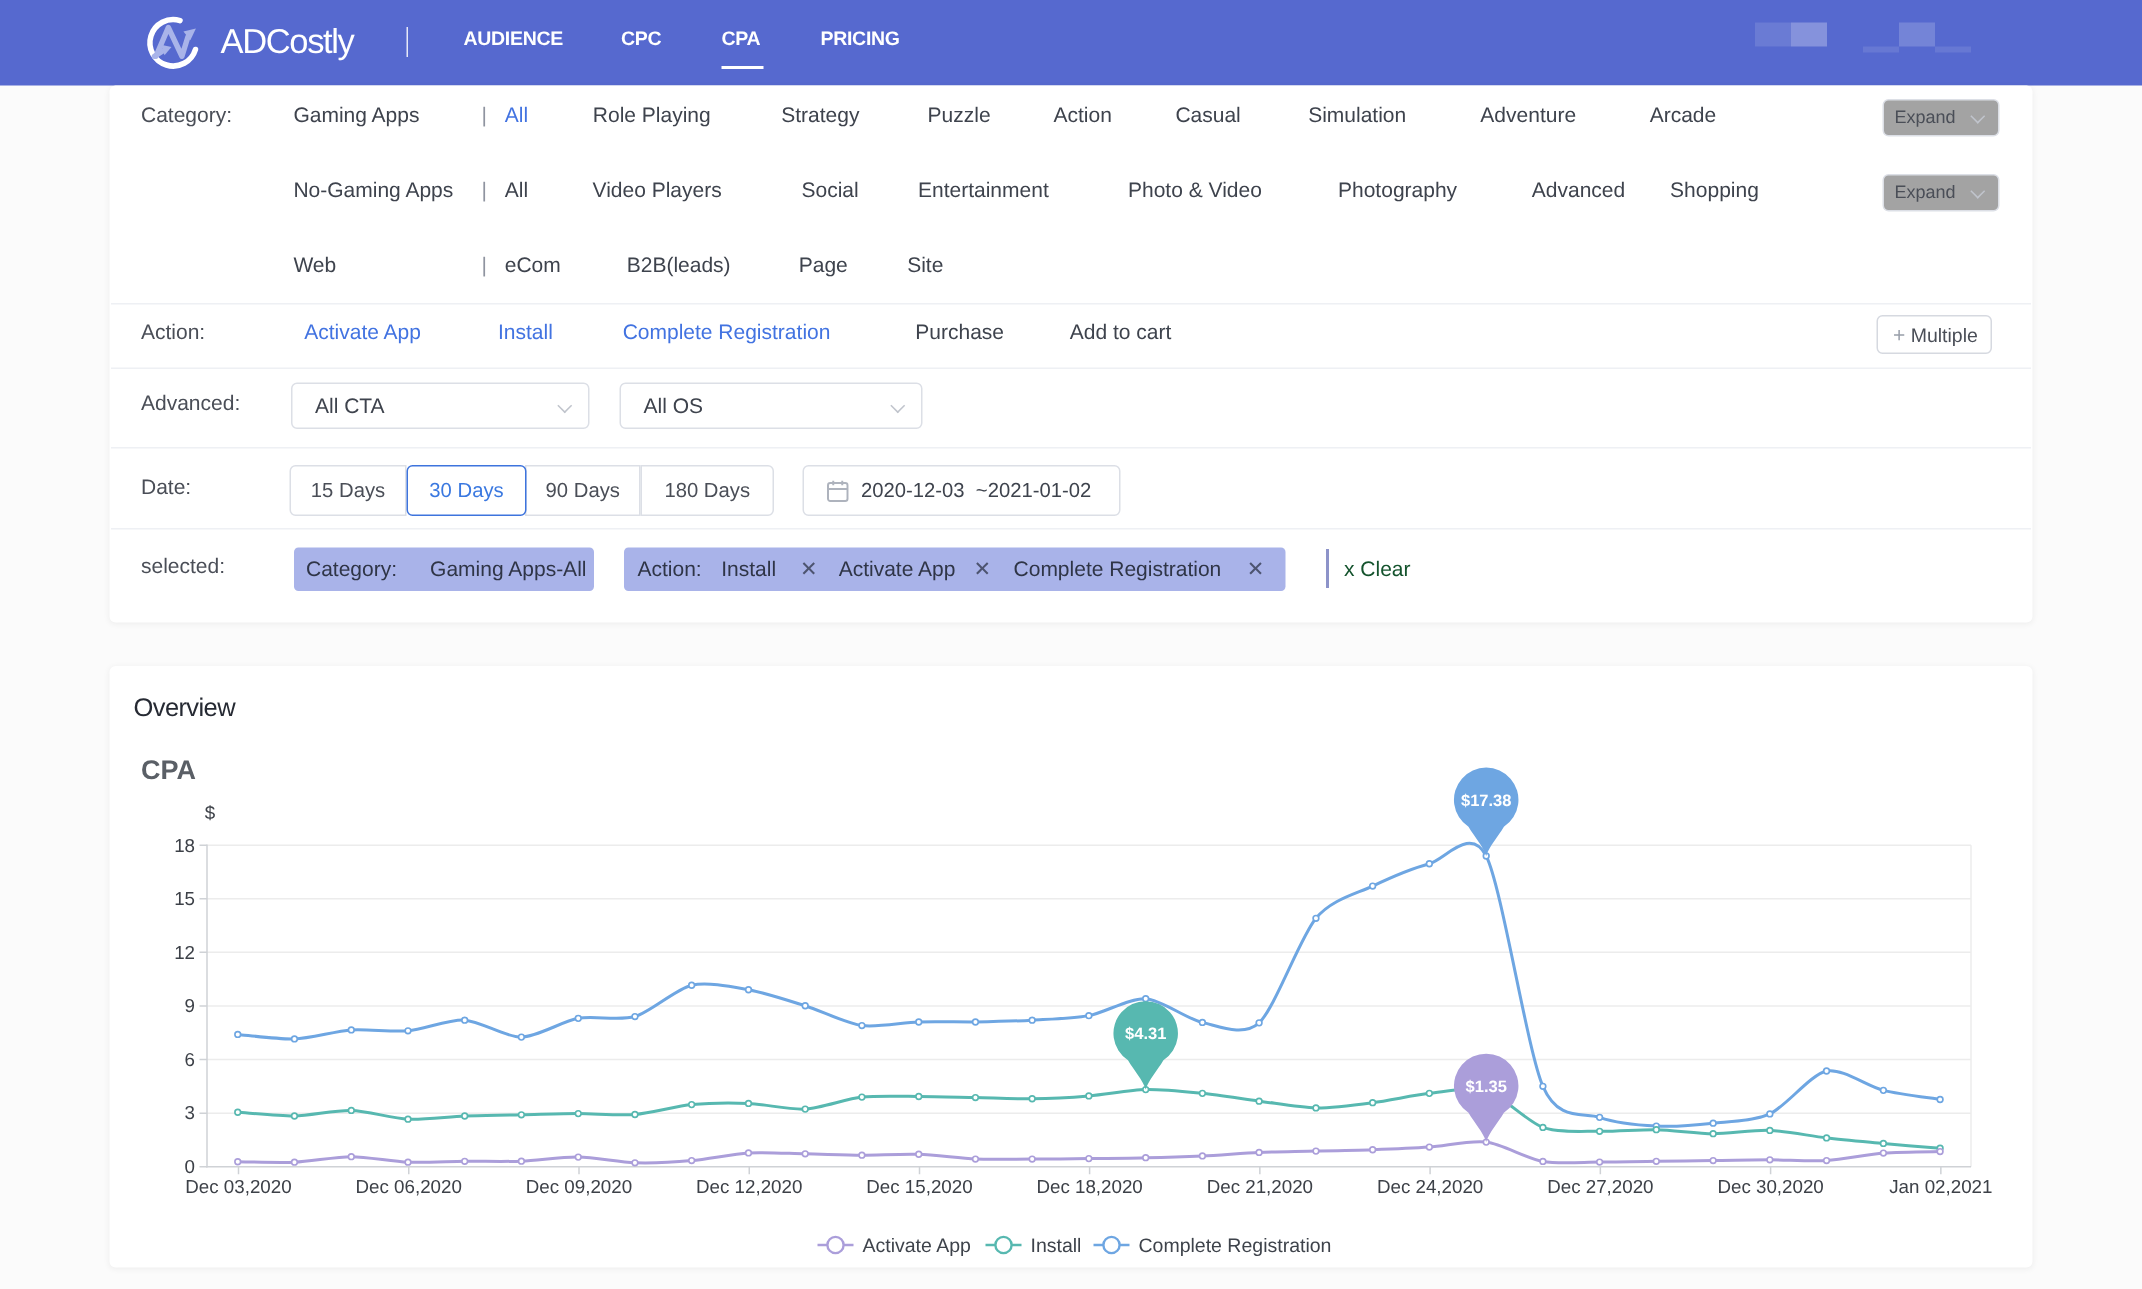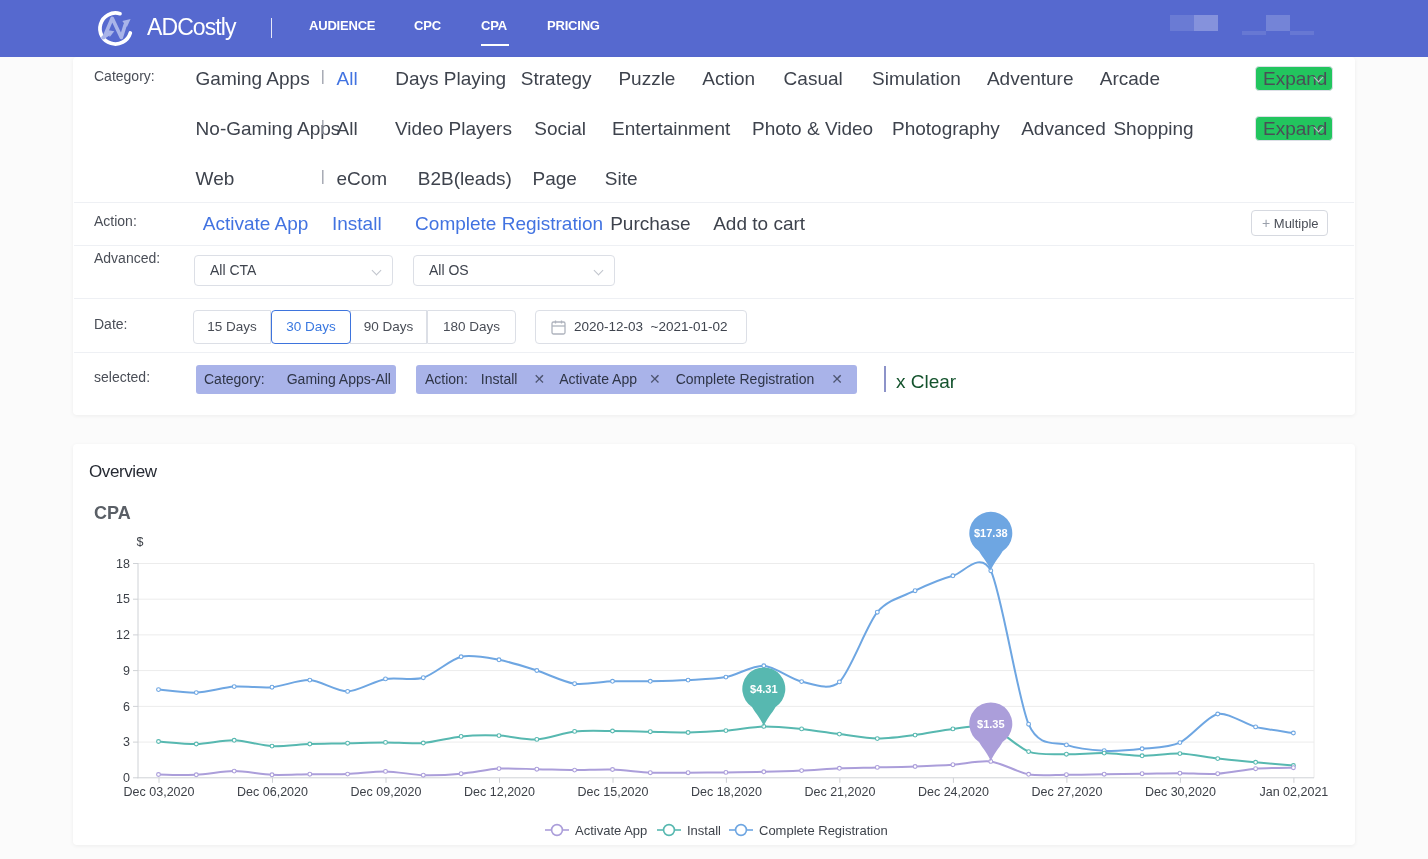--- a/index.html
+++ b/index.html
@@ -1,23 +1,23 @@
 <!DOCTYPE html>
 <html><head><meta charset="utf-8"><title>ADCostly</title><style>
 *{margin:0;padding:0;box-sizing:border-box}
 html,body{width:1428px;height:859px;overflow:hidden;background:#fbfbfb;font-family:"Liberation Sans",sans-serif}
 .abs{position:absolute}
 #topbar{position:absolute;left:0;top:0;width:1428px;height:57px;background:#5669cf}
 .navlink{position:absolute;top:18px;color:#fff;font-size:13px;font-weight:bold;letter-spacing:-0.2px}
 .card{position:absolute;background:#fff;border-radius:4px;box-shadow:0 1px 4px rgba(0,0,0,0.06)}
 .lbl{position:absolute;font-size:14px;color:#4a4e57}
-.item{position:absolute;font-size:19px;color:#3e434d;white-space:nowrap}
+.item{position:absolute;font-size:14px;color:#3e434d;white-space:nowrap}
 .blue{color:#4273e1}
 .pipe{position:absolute;font-size:14px;color:#8f94a0}
-.expand{position:absolute;left:1182px;width:78px;height:25px;border:1px solid #dcdfe6;border-radius:4px;background:#22c55e;font-size:19px;color:#4a4e57;line-height:23px;padding-left:7px}
+.expand{position:absolute;left:1182px;width:78px;height:25px;border:1px solid #dcdfe6;border-radius:4px;background:#a3a3a3;font-size:12px;color:#4a4e57;line-height:23px;padding-left:7px}
 .chev{position:absolute;width:7px;height:7px;border-right:1.4px solid #c0c4cc;border-bottom:1.4px solid #c0c4cc;transform:rotate(45deg)}
 .hr{position:absolute;left:74px;width:1280px;height:1px;background:#eef0f4}
 .sel{position:absolute;top:255px;width:199px;height:31px;border:1px solid #dcdfe6;border-radius:4px;background:#fff;font-size:14px;color:#3e434d;line-height:29px;padding-left:15px}
 .dbtn{position:absolute;top:310px;height:34px;border:1px solid #dcdfe6;background:#fff;font-size:13.5px;color:#4a4e57;text-align:center;line-height:32px}
 .tag{position:absolute;top:308px;height:29px;background:#a9b3e9;border-radius:3px;font-size:14px;color:#2f3547;line-height:29px;white-space:nowrap;overflow:hidden}
 .x{color:#4d5470;font-size:14px}
 </style></head><body>
 <div id="topbar">
     <svg class="abs" style="left:96px;top:7px" width="44" height="44" viewBox="0 0 44 44">
 <path d="M 24 6.7 A 15.5 15.5 0 1 0 34.3 26" fill="none" stroke="#ffffff" stroke-width="3.7" stroke-linecap="round"></path>
@@ -39,26 +39,26 @@
     <div class="navlink" style="left:547px">PRICING</div>
     <div class="abs" style="left:1170px;top:15px;width:24px;height:16px;background:rgba(255,255,255,0.12)"></div>
     <div class="abs" style="left:1194px;top:15px;width:24px;height:16px;background:rgba(255,255,255,0.28)"></div>
     <div class="abs" style="left:1266px;top:15px;width:24px;height:16px;background:rgba(255,255,255,0.18)"></div>
     <div class="abs" style="left:1242px;top:31px;width:24px;height:4px;background:rgba(255,255,255,0.10)"></div>
     <div class="abs" style="left:1290px;top:31px;width:24px;height:4px;background:rgba(255,255,255,0.10)"></div>
   </div>
 <div class="card" style="left:73px;top:57px;width:1282px;height:358px">
     <div class="lbl" style="left:21px;top:11px">Category:</div>
     <div class="lbl" style="left:21px;top:156px">Action:</div>
-    <div class="lbl" style="left:21px;top:193px">Advanced:</div>
+    <div class="lbl" style="left:21px;top:203px">Advanced:</div>
     <div class="lbl" style="left:21px;top:259px">Date:</div>
     <div class="lbl" style="left:21px;top:312px">selected:</div>
     <div class="item" style="left:122.6px;top:11px">Gaming Apps</div>
     <div class="item blue" style="left:263.5px;top:11px">All</div>
-    <div class="item" style="left:322.2px;top:11px">Days Playing</div>
+    <div class="item" style="left:322.2px;top:11px">Role Playing</div>
     <div class="item" style="left:447.79999999999995px;top:11px">Strategy</div>
     <div class="item" style="left:545.4px;top:11px">Puzzle</div>
     <div class="item" style="left:629.3px;top:11px">Action</div>
     <div class="item" style="left:710.6px;top:11px">Casual</div>
     <div class="item" style="left:799.1px;top:11px">Simulation</div>
     <div class="item" style="left:913.9px;top:11px">Adventure</div>
     <div class="item" style="left:1026.8px;top:11px">Arcade</div>
     <div class="pipe" style="left:248px;top:11px">|</div>
     <div class="item" style="left:122.6px;top:61px">No-Gaming Apps</div>
     <div class="item" style="left:263.5px;top:61px">All</div>

